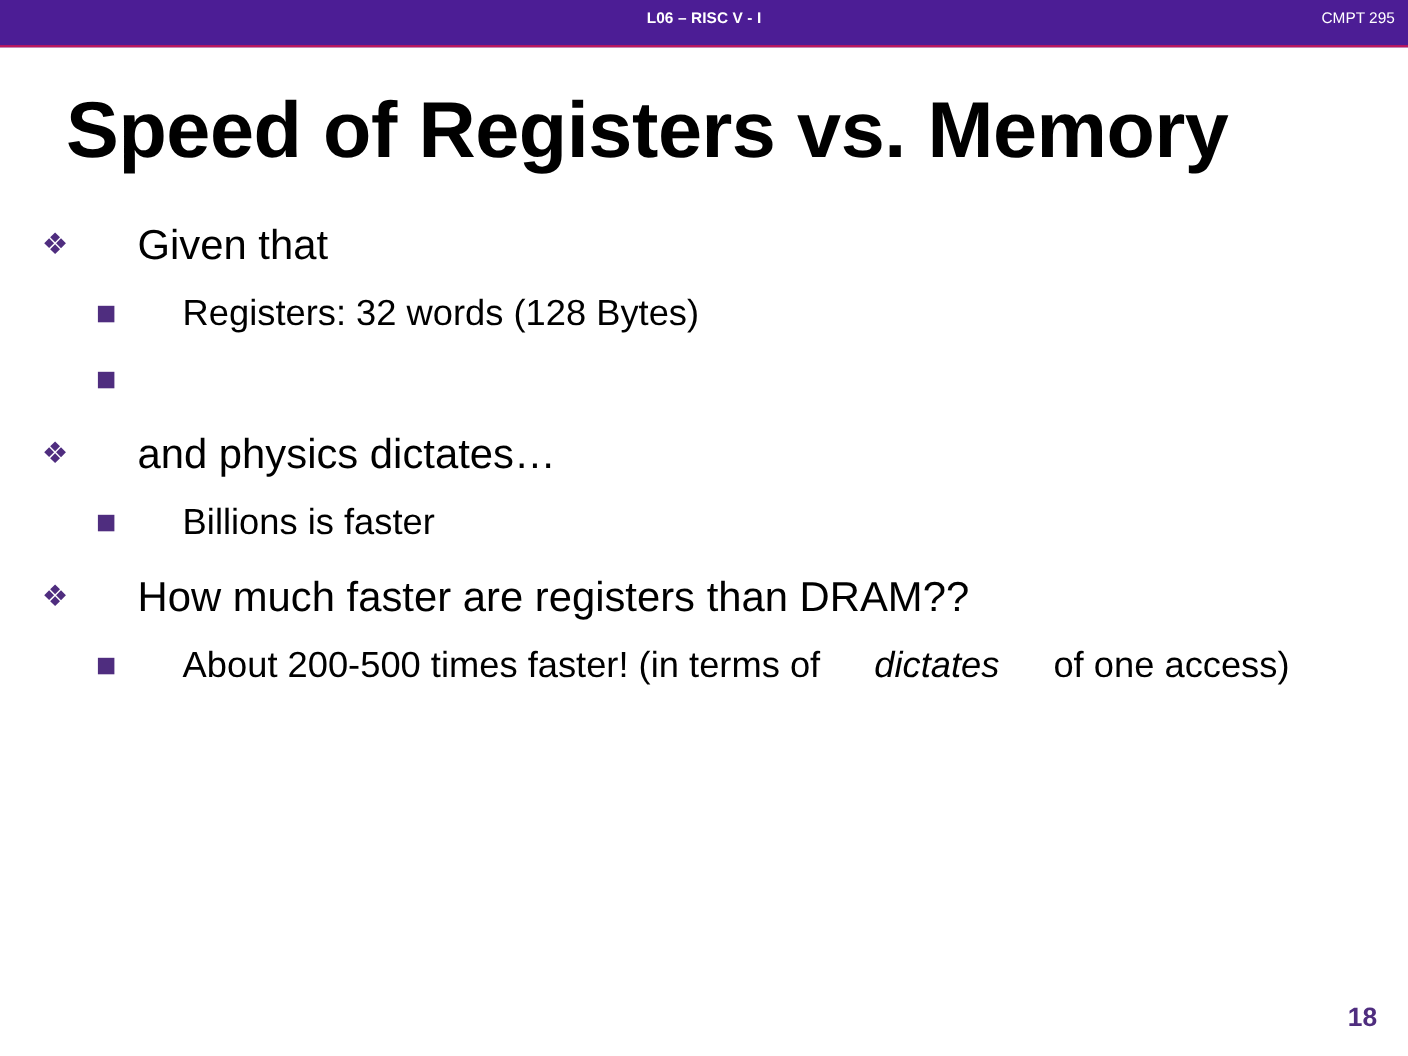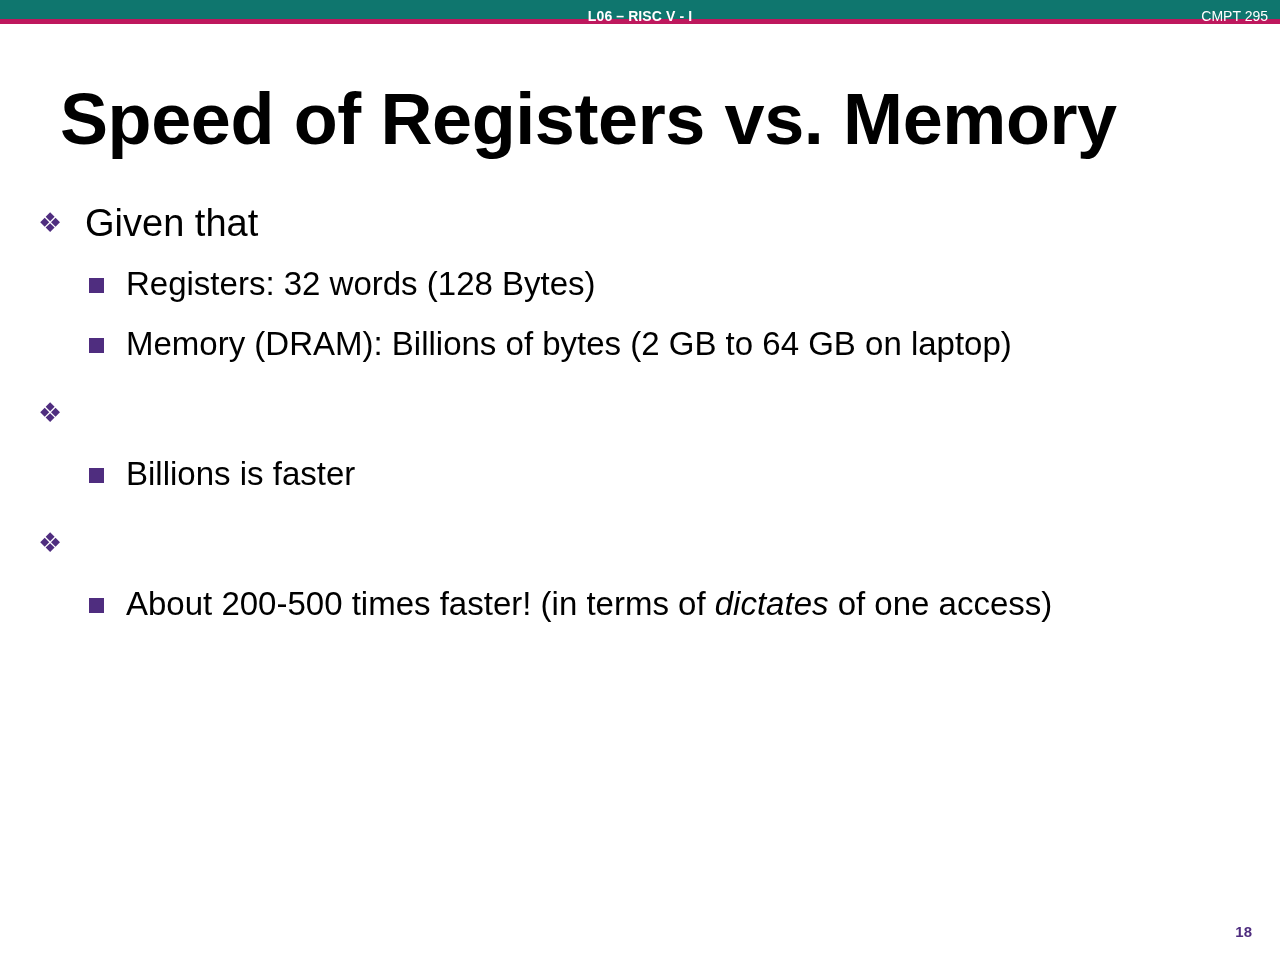--- a/index.html
+++ b/index.html
@@ -14,23 +14,23 @@
     overflow: hidden;
     position: relative;
   }
 
   
   .header-bar {
     position: absolute;
     top: 0;
     left: 0;
     width: 1280px;
-    height: 24px;
-    background: #0f766e;
-    border-bottom: 5px solid #be185d;
+    height: 43px;
+    background: #4c1d95;
+    border-bottom: 2px solid #be185d;
     box-sizing: border-box;
   }
   .header-center {
     position: absolute;
     left: 0;
     top: 0;
     width: 1280px;
     height: 33px;
     line-height: 33px;
     text-align: center;
@@ -108,34 +108,35 @@
   .lvl2 .marker {
     position: absolute;
     left: 89px;
     top: 24px;
     width: 15px;
     height: 15px;
     background: #4F2D7F;
   }
   .lvl2 .text, .lvl1 .text {
     display: inline;
+    margin-left: 40px;
   }
   .ital {
     font-style: italic;
   }
 
   
   .gap-top-lvl1 { margin-top: 8px; }
 
   
   .page-number {
     position: absolute;
     right: 28px;
     bottom: 20px;
-    font-size: 15px;
+    font-size: 24px;
     font-weight: bold;
     color: #4F2D7F;
     font-family: "Liberation Sans", sans-serif;
   }
 </style>
 </head>
 <body>
 
 <div class="header-bar">
   <div class="header-center">L06 – RISC V - I</div>
@@ -151,34 +152,35 @@
     <span class="text">Given that</span>
   </div>
 
   <div class="bullet lvl2">
     <span class="marker"></span>
     <span class="text">Registers: 32 words (128 Bytes)</span>
   </div>
 
   <div class="bullet lvl2">
     <span class="marker"></span>
-    <span class="text">Memory (DRAM): Billions of bytes (2 GB to 64 GB on laptop)</span>
   </div>
 
   <div class="bullet lvl1 gap-top-lvl1">
     <span class="marker">❖</span>
+    <span class="text">and physics dictates…</span>
   </div>
 
   <div class="bullet lvl2">
     <span class="marker"></span>
     <span class="text">Billions is faster</span>
   </div>
 
   <div class="bullet lvl1 gap-top-lvl1">
     <span class="marker">❖</span>
+    <span class="text">How much faster are registers than DRAM??</span>
   </div>
 
   <div class="bullet lvl2">
     <span class="marker"></span>
     <span class="text">About 200-500 times faster! (in terms of </span><span class="text ital">dictates</span><span class="text"> of one access)</span>
   </div>
 
 </div>
 
 <div class="page-number">18</div>

